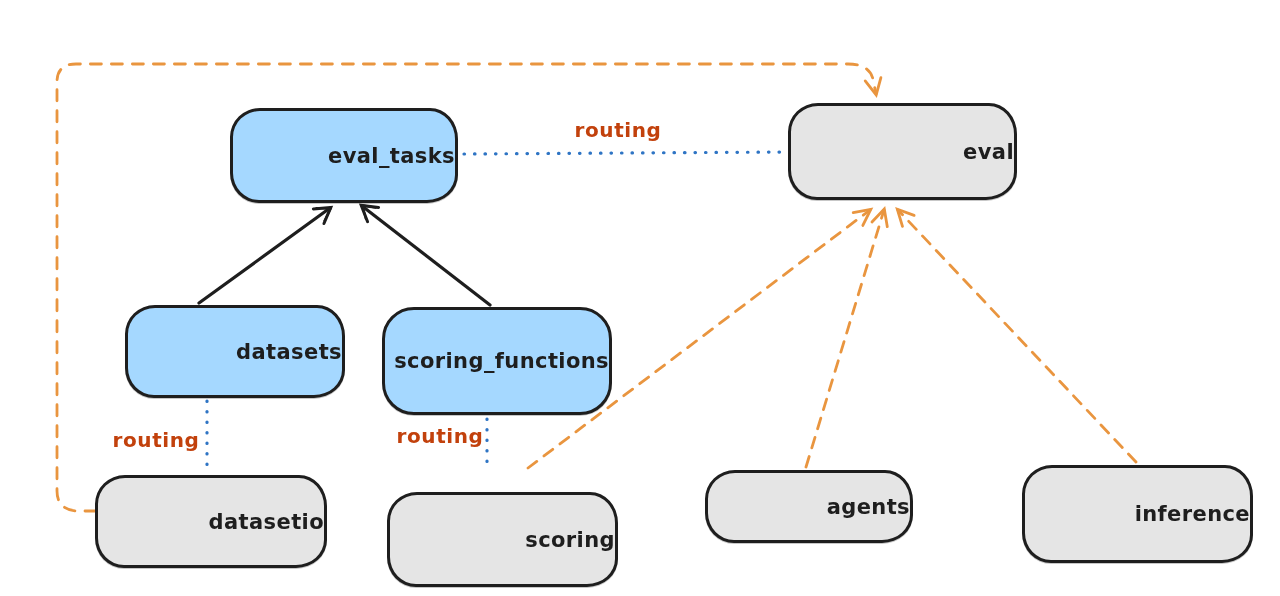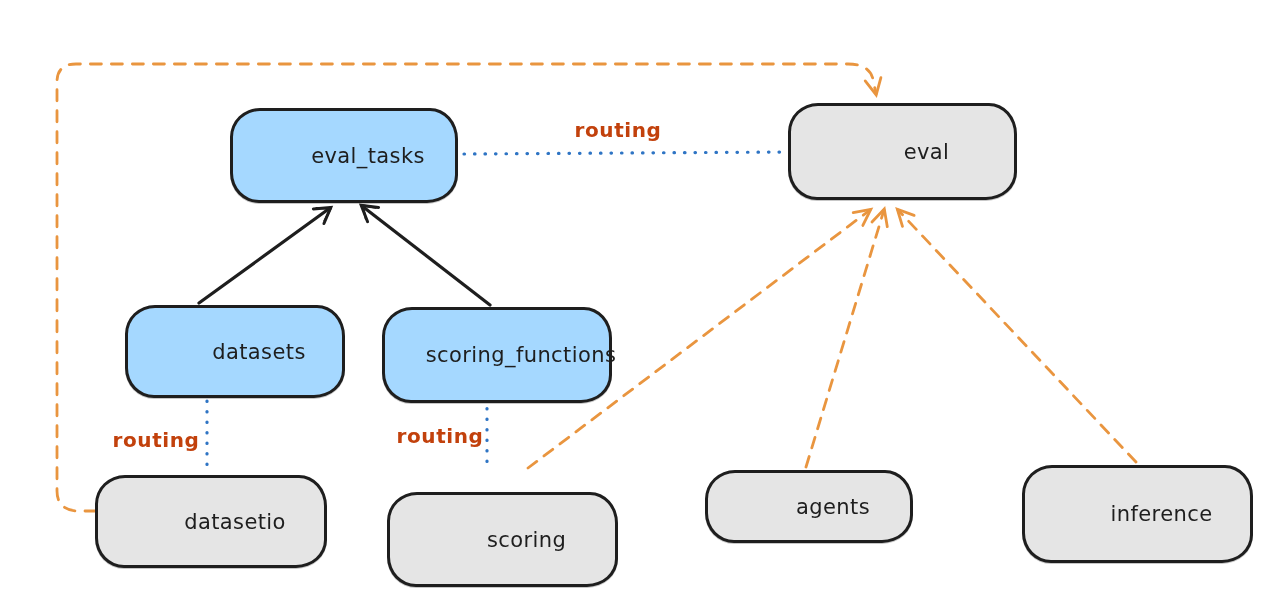--- a/index.html
+++ b/index.html
@@ -14,46 +14,46 @@
   }
   #edges {
     position: absolute;
     left: 0; top: 0;
     width: 1280px; height: 596px;
   }
   .node {
     position: absolute;
     display: flex;
     align-items: center;
-    justify-content: center;
+    justify-content: flex-end;
     border: 3px solid #1e1e1e;
     border-radius: 30px 28px 31px 29px / 29px 31px 28px 30px;
     font-size: 21px;
-    font-weight: 400;
+    font-weight: 700;
     letter-spacing: 0.4px;
     color: #1e1e1e;
     box-shadow: 0 1px 0 rgba(30,30,30,0.25);
     padding-left: 48px;
   }
   .node.blue  { background: #a5d8ff; }
   .node.green { background: #e5e5e5; }
   .edge-label {
     position: absolute;
     transform: translate(-50%, -50%);
     font-size: 20px;
     font-weight: 600;
     letter-spacing: 0.6px;
     color: #c2410c;
     white-space: nowrap;
   }
   
   #n-eval-tasks        { left: 230px;  top: 108px; width: 228px; height: 95px; }
   #n-eval              { left: 788px;  top: 103px; width: 229px; height: 97px; }
   #n-datasets          { left: 98px;   top: 305px; width: 220px; height: 93px; margin-left: 27px; }
-  #n-scoring-functions { left: 382px;  top: 307px; width: 230px; height: 96px; }
+  #n-scoring-functions { left: 382px;  top: 307px; width: 230px; height: 108px; border-radius: 32px; }
   #n-datasetio         { left: 95px;   top: 475px; width: 232px; height: 93px; }
   #n-scoring           { left: 387px;  top: 492px; width: 231px; height: 95px; }
   #n-agents            { left: 705px;  top: 470px; width: 208px; height: 73px; }
   #n-inference         { left: 1022px; top: 465px; width: 231px; height: 98px; }
   
   #l-routing-top  { left: 618px; top: 130px; }
   #l-routing-left { left: 156px; top: 440px; }
   #l-routing-mid  { left: 440px; top: 436px; }
 </style>
 </head>

